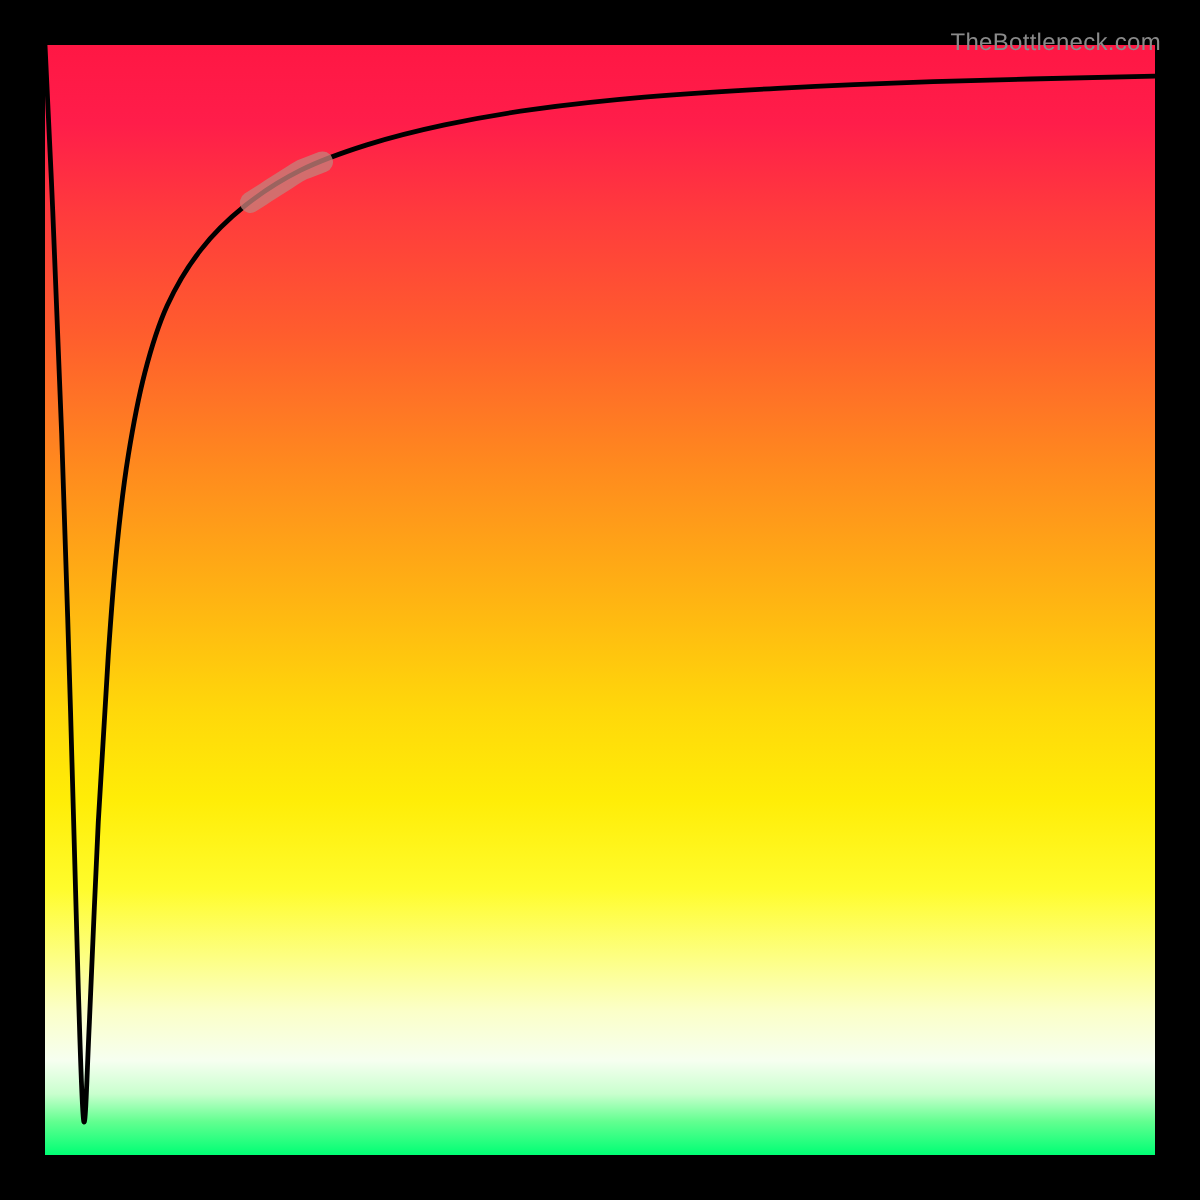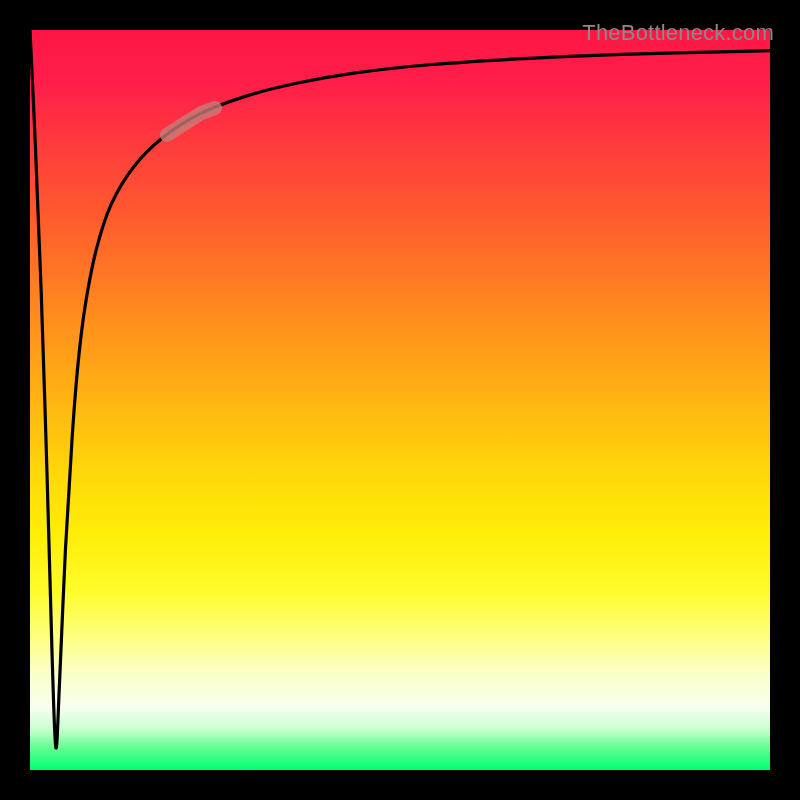--- a/index.html
+++ b/index.html
@@ -59,21 +59,21 @@
     width: 740px;
     height: 740px;
     pointer-events: none;
   }
 
   .attribution {
     position: absolute;
     top: 0px;
     right: 6px;
     color: #8a8a8a;
-    font-size: 22px;
+    font-size: 16px;
     letter-spacing: 0.2px;
     font-weight: 400;
     user-select: none;
   }
 </style>
 </head>
 <body>
 
 <div class="frame">
 

